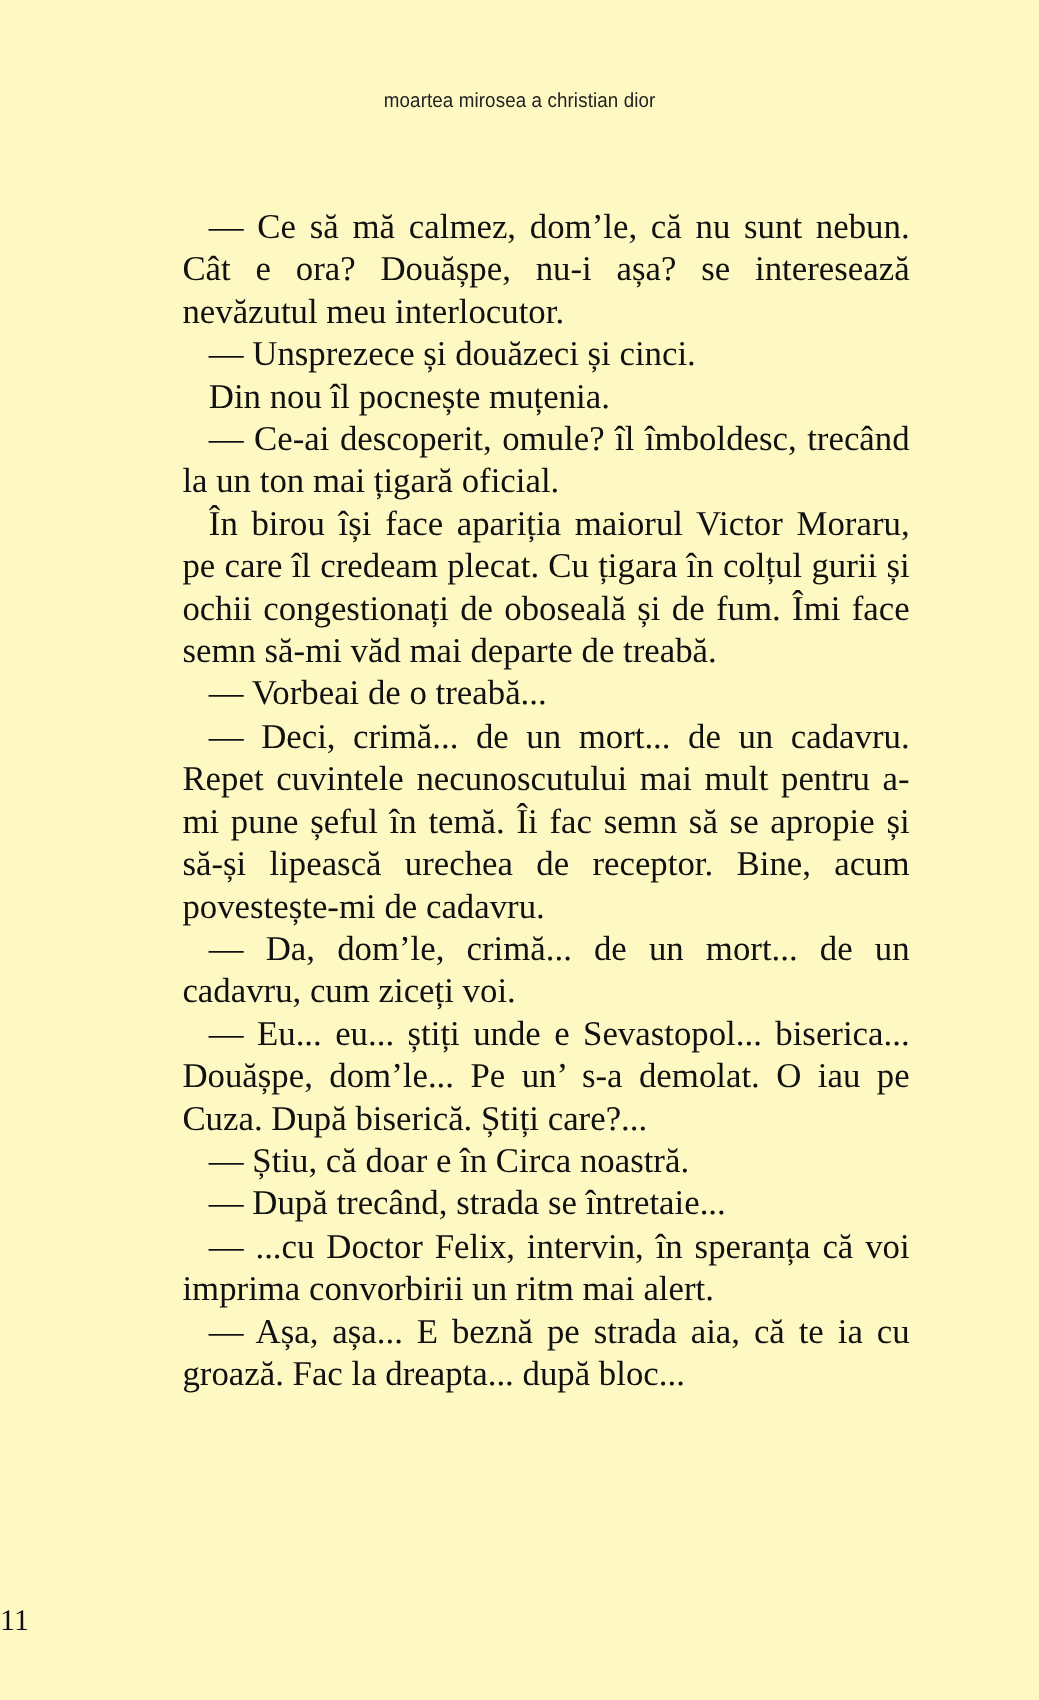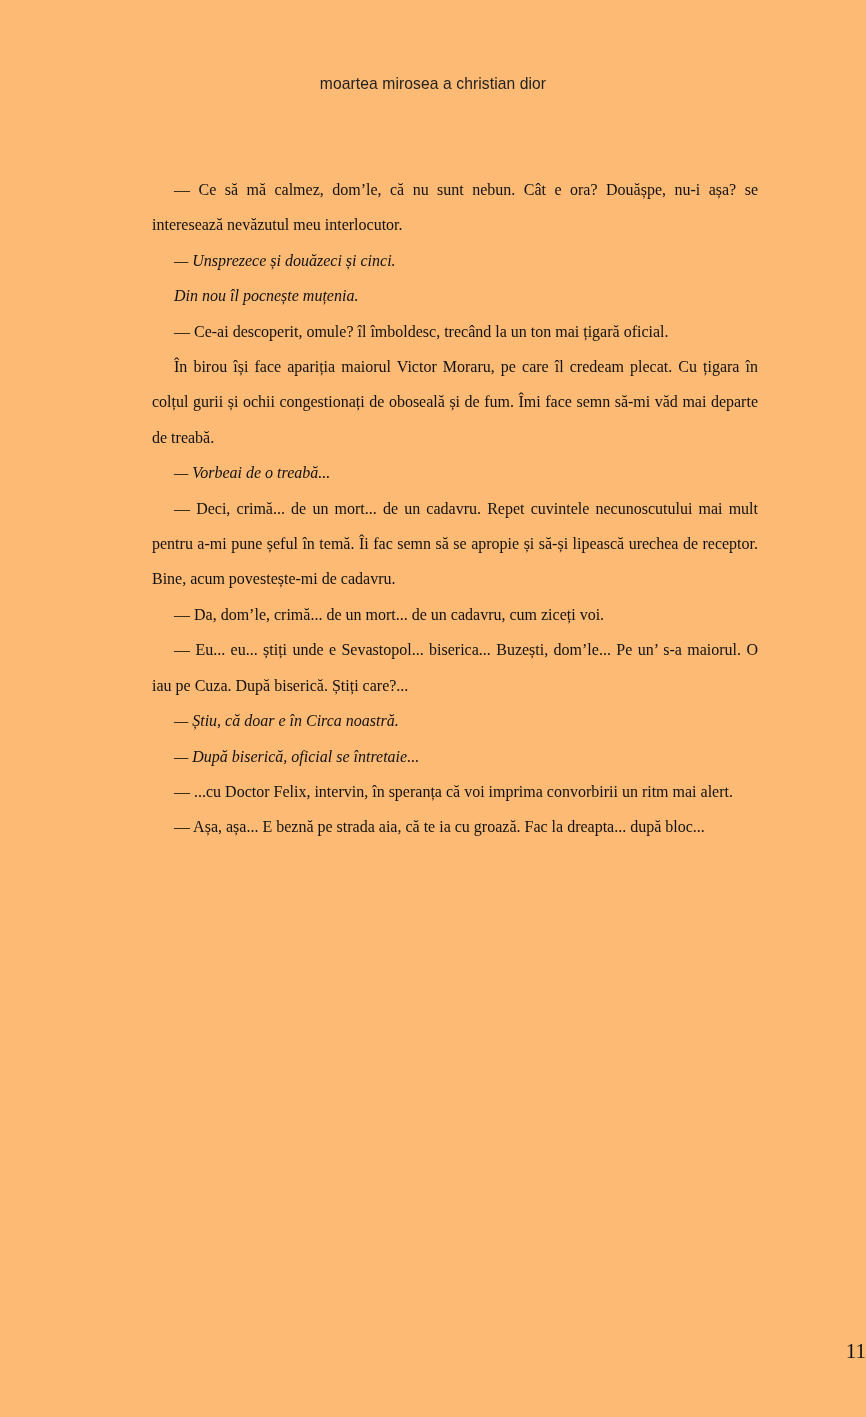--- a/index.html
+++ b/index.html
@@ -12,21 +12,21 @@
     height: 1417px;
     position: relative;
     font-family: "Liberation Serif", "DejaVu Serif", serif;
     color: #111111;
     overflow: hidden;
   }
 
   .page {
     position: absolute;
     inset: 0;
-    background: #fdba74;
+    background: #fef9c3;
   }
 
   
   .running-head {
     position: absolute;
     top: 74px;
     left: 0;
     width: 866px;
     text-align: center;
     font-family: "Liberation Sans Narrow", "Liberation Sans", "DejaVu Sans", sans-serif;
@@ -43,66 +43,65 @@
   
   .textblock {
     position: absolute;
     top: 172px;
     left: 152px;
     width: 606px;
   }
 
   .para {
     margin: 0;
-    font-size: 16px;
+    font-size: 29px;
     line-height: 35.4px;
     text-align: justify;
     text-justify: inter-word;
     text-indent: 22px;
     hyphens: manual;
     -webkit-hyphens: manual;
     word-spacing: 0px;
   }
 
   
   .para.stretch {
     text-align-last: left;
-    font-style: italic;
   }
 
   
   .folio {
     position: absolute;
     top: 1338px;
     left: 0;
     width: 866px;
-    text-align: right;
-    font-size: 21px;
+    text-align: left;
+    font-size: 25px;
     line-height: 26px;
     color: #111111;
   }
 </style>
 </head>
 <body>
 
 <div class="page">
 
   <div class="running-head">moartea mirosea a christian dior</div>
 
   <div class="textblock">
     <p class="para">— Ce să mă calmez, dom’le, că nu sunt nebun. Cât e ora? Douășpe, nu-i așa? se interesează nevăzutul meu interlocutor.</p>
     <p class="para stretch">— Unsprezece și douăzeci și cinci.</p>
     <p class="para stretch">Din nou îl pocnește muțenia.</p>
     <p class="para">— Ce-ai descoperit, omule? îl îmboldesc, trecând la un ton mai țigară oficial.</p>
     <p class="para">În birou își face apariția maiorul Victor Moraru, pe care îl credeam plecat. Cu țigara în colțul gurii și ochii congestionați de oboseală și de fum. Îmi face semn să-mi văd mai departe de treabă.</p>
     <p class="para stretch">— Vorbeai de o treabă...</p>
     <p class="para">— Deci, crimă... de un mort... de un cadavru. Repet cuvintele necunoscutului mai mult pentru a-mi pune șeful în temă. Îi fac semn să se apropie și să-și lipească urechea de receptor. Bine, acum povestește-mi de cadavru.</p>
     <p class="para">— Da, dom’le, crimă... de un mort... de un cadavru, cum ziceți voi.</p>
-    <p class="para">— Eu... eu... știți unde e Sevastopol... biserica... Buzești, dom’le... Pe un’ s-a maiorul. O iau pe Cuza. După biserică. Știți care?...</p>
+    <p class="para">— Eu... eu... știți unde e Sevastopol... biserica... Douășpe, dom’le... Pe un’ s-a demolat. O iau pe Cuza. După biserică. Știți care?...</p>
     <p class="para stretch">— Știu, că doar e în Circa noastră.</p>
-    <p class="para stretch">— După biserică, oficial se întretaie...</p>
+    <p class="para stretch">— După trecând, strada se întretaie...</p>
     <p class="para">— ...cu Doctor Felix, intervin, în speranța că voi imprima convorbirii un ritm mai alert.</p>
     <p class="para">— Așa, așa... E beznă pe strada aia, că te ia cu groază. Fac la dreapta... după bloc...</p>
   </div>
 
   <div class="folio">11</div>
 
 </div>
 
 </body></html>

